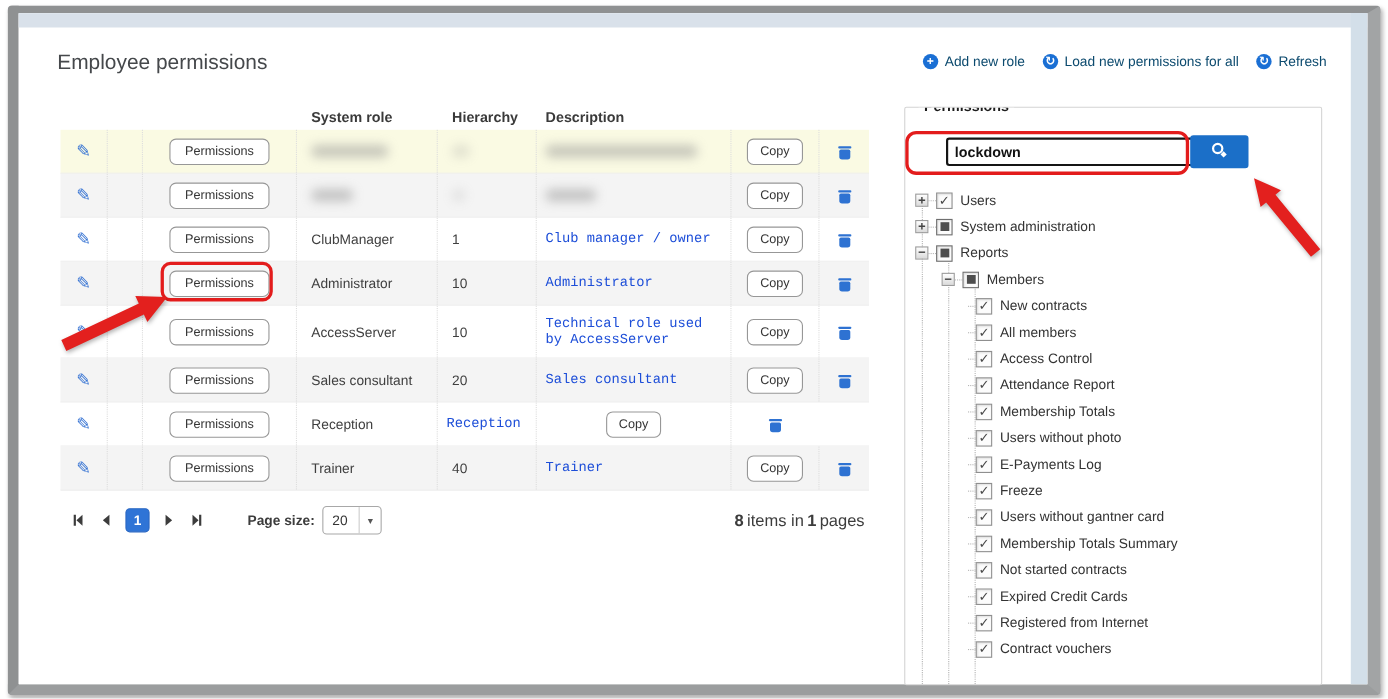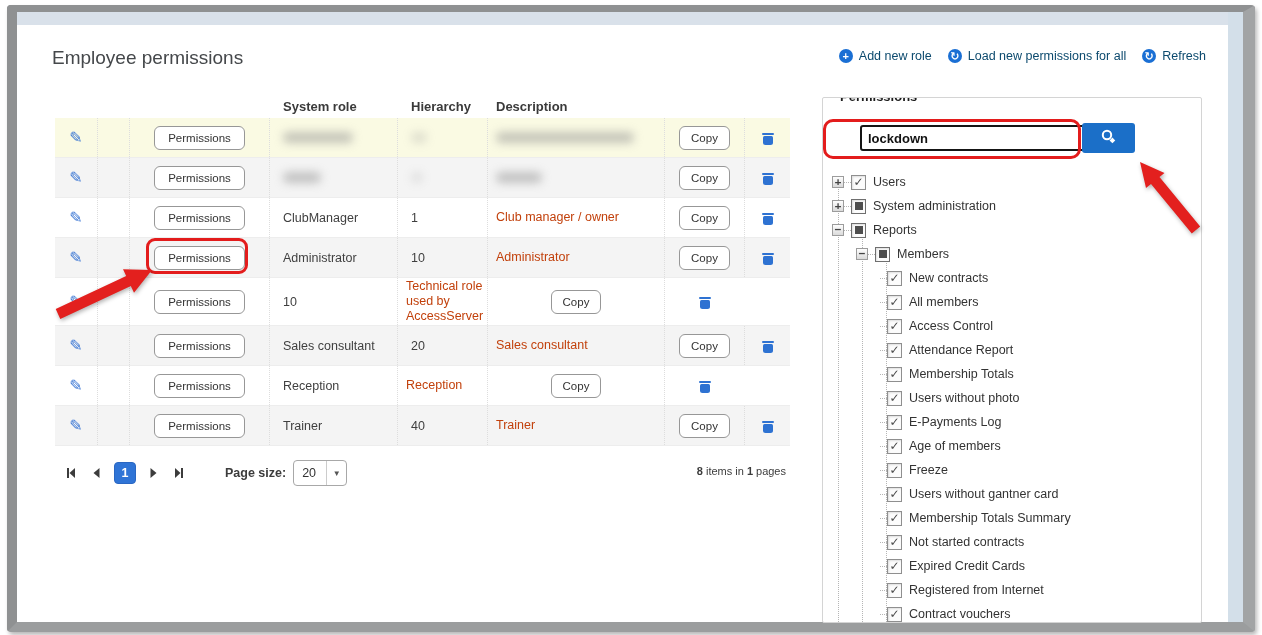--- a/index.html
+++ b/index.html
@@ -32,21 +32,21 @@
   .th.h-role, .th.h-hier { padding-left:13px; }
   .th.h-desc { padding-left:8px; }
   .trow { min-height:40px; align-items:stretch; border-bottom:1px solid #ededed; background:#fff; }
   .trow.row-tall { min-height:48px; }
   .trow.row-alt { background:#f4f4f4; }
   .trow.row-hl  { background:#fafae3; }
   .cell { display:flex; align-items:center; border-right:1px dotted #ddd; min-height:100%; }
   .c-del { border-right:none; }
   .c-perm, .c-copy, .c-del, .c-edit { justify-content:center; }
   .c-role, .c-hier { padding-left:13px; font-size:12.5px; color:#3f3f3f; }
-  .c-desc { padding-left:8px; padding-right:6px; font-size:12.5px; color:#c2410c; line-height:15px; }
+  .c-desc { padding-left:8px; padding-right:6px; font-size:12.5px; color:#1d4ed8; line-height:15px;font-family:Liberation Mono, monospace; }
   .wbtn { background:#fff; border:1px solid #979797; border-radius:6px; color:#333;
           font-family:inherit; font-size:11.5px; padding:4px 10px; cursor:pointer; }
   .perm-btn { padding:5px 13px; }
   .copy-btn { padding:5px 11px; }
   .pencil-icon { color:#3a76d4; font-size:16px; cursor:pointer; }
   .trash-icon { position:relative; width:12px; height:14px; display:inline-block; cursor:pointer; }
   .trash-icon::before { content:""; position:absolute; left:0; top:2px; width:12px; height:2.5px;
                         background:#2e72d2; border-radius:1px; }
   .trash-icon::after  { content:""; position:absolute; left:1px; top:5.5px; width:10px; height:8.5px;
                         background:#2e72d2; border-radius:1.5px 1.5px 2.5px 2.5px; }
@@ -67,21 +67,21 @@
   .pg-ic:first-child { margin-left:9px; }
   .page-current { width:22px; height:22px; background:#2f74d6; border:1px solid #2a67c2; border-radius:4px;
                   color:#fff; font-weight:bold; font-size:12.5px; display:flex; align-items:center;
                   justify-content:center; margin-right:11px; cursor:pointer; }
   .ps-label { margin-left:28px; margin-right:7px; font-size:12.5px; color:#3c3c3c;font-weight:bold; }
   .combo { width:54px; height:26px; border:1px solid #a8a8a8; border-radius:4px; background:#fff;
            display:flex; align-items:center; cursor:pointer; }
   .combo-val { flex:1; padding-left:8px; font-size:12.5px; color:#333; }
   .combo-btn { width:20px; height:100%; border-left:1px solid #ccc; display:flex; align-items:center;
                justify-content:center; font-size:8px; color:#555; }
-  .pager-summary { position:absolute; right:4px; top:7px; font-size:11px; color:#3c3c3c; }
+  .pager-summary { position:absolute; right:4px; top:7px; font-size:15px; color:#3c3c3c; }
   .pager-summary span { margin-left:3px; }
   .pager-summary .b { font-weight:bold; }
 
   
   .perm-fieldset { position:absolute; left:822px; top:97px; width:380px; height:526px;
                    border:1px solid #d4d4d4; border-radius:2px; background:#fff; overflow:hidden; }
   .perm-legend { position:absolute; top:-9px; left:12px; background:#fff; padding:0 5px;
                  font-weight:bold; font-size:13px; color:#1c1c1c; z-index:3; }
   .perm-search { position:absolute; left:9px; top:27px; width:240px; height:26px;
                  border:2px solid #151515; border-radius:3px; font-family:inherit;
@@ -256,20 +256,23 @@
             <span class="trash-icon"></span>
           </div>
   </div>
         <div class="trow row-tall">
     <div class="cell c-edit">
             <span class="pencil-icon">✎</span>
           </div>
     <div class="cell c-blank"></div>
     <div class="cell c-perm">
             <button class="wbtn perm-btn">Permissions</button>
+          </div>
+    <div class="cell c-role">
+            <span class="txt">AccessServer</span>
           </div>
     <div class="cell c-hier">
             <span class="txt">10</span>
           </div>
     <div class="cell c-desc">
             <span class="txt">Technical role used by AccessServer</span>
           </div>
     <div class="cell c-copy">
             <button class="wbtn copy-btn">Copy</button>
           </div>
@@ -459,26 +462,20 @@
         <div class="tree-row" style="padding-left: 51px;">
 
     <span class="conn"></span>
     <span class="cb checked"></span>
     <span class="node-label">E-Payments Log</span>
   </div>
         <div class="tree-row" style="padding-left: 51px;">
 
     <span class="conn"></span>
     <span class="cb checked"></span>
-    <span class="node-label">Age of members</span>
-  </div>
-        <div class="tree-row" style="padding-left: 51px;">
-
-    <span class="conn"></span>
-    <span class="cb checked"></span>
     <span class="node-label">Freeze</span>
   </div>
         <div class="tree-row" style="padding-left: 51px;">
 
     <span class="conn"></span>
     <span class="cb checked"></span>
     <span class="node-label">Users without gantner card</span>
   </div>
         <div class="tree-row" style="padding-left: 51px;">
 

